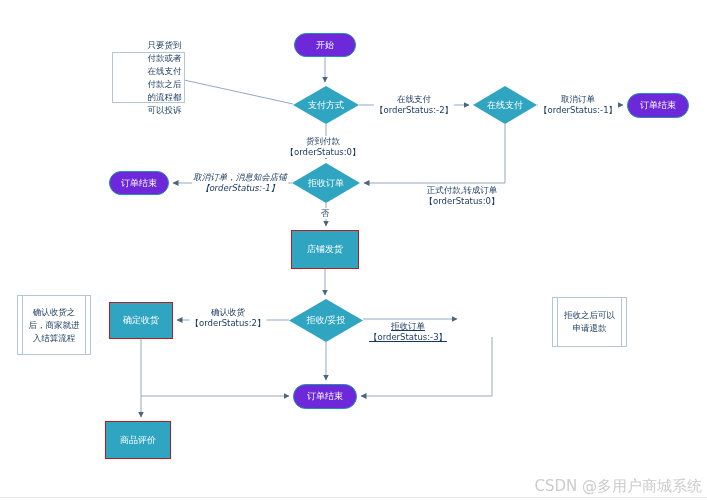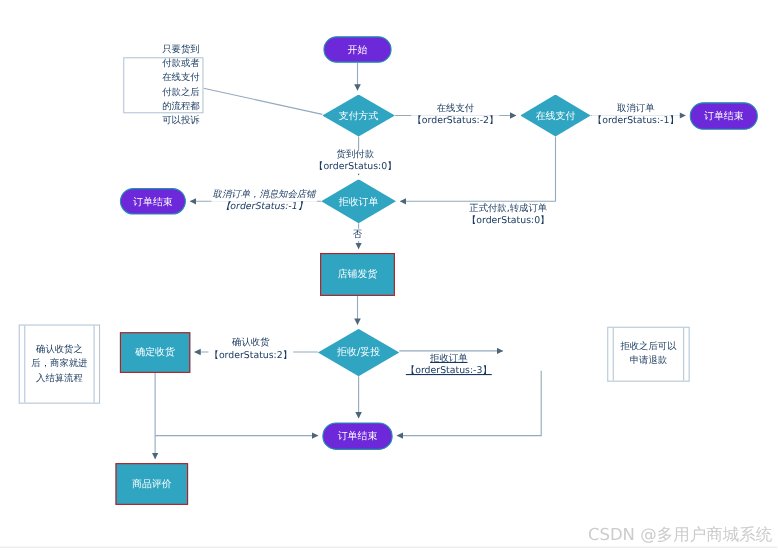--- a/index.html
+++ b/index.html
@@ -93,21 +93,21 @@
   <div class="node pill" style="left:293px;top:384px;width:64px;height:25px;">订单结束</div>
 
   <div class="node rect" style="left:105px;top:421px;width:66px;height:38px;">商品评价</div>
 
   <div class="note" style="left:112px;top:52px;width:73px;height:51px;padding-left:32px;">
     <span>只要货到付款或者</span>
     <span>在线支付付款之后</span>
     <span>的流程都可以投诉</span>
   </div>
 
-  <div class="note bars" style="left:17px;top:295px;width:74px;height:72px;">
+  <div class="note bars" style="left:17px;top:295px;width:74px;height:60px;">
     <span>确认收货之</span>
     <span>后，商家就进</span>
     <span>入结算流程</span>
   </div>
 
   <div class="note bars" style="left:552px;top:297px;width:75px;height:50px;">
     <span>拒收之后可以</span>
     <span>申请退款</span>
   </div>
 

